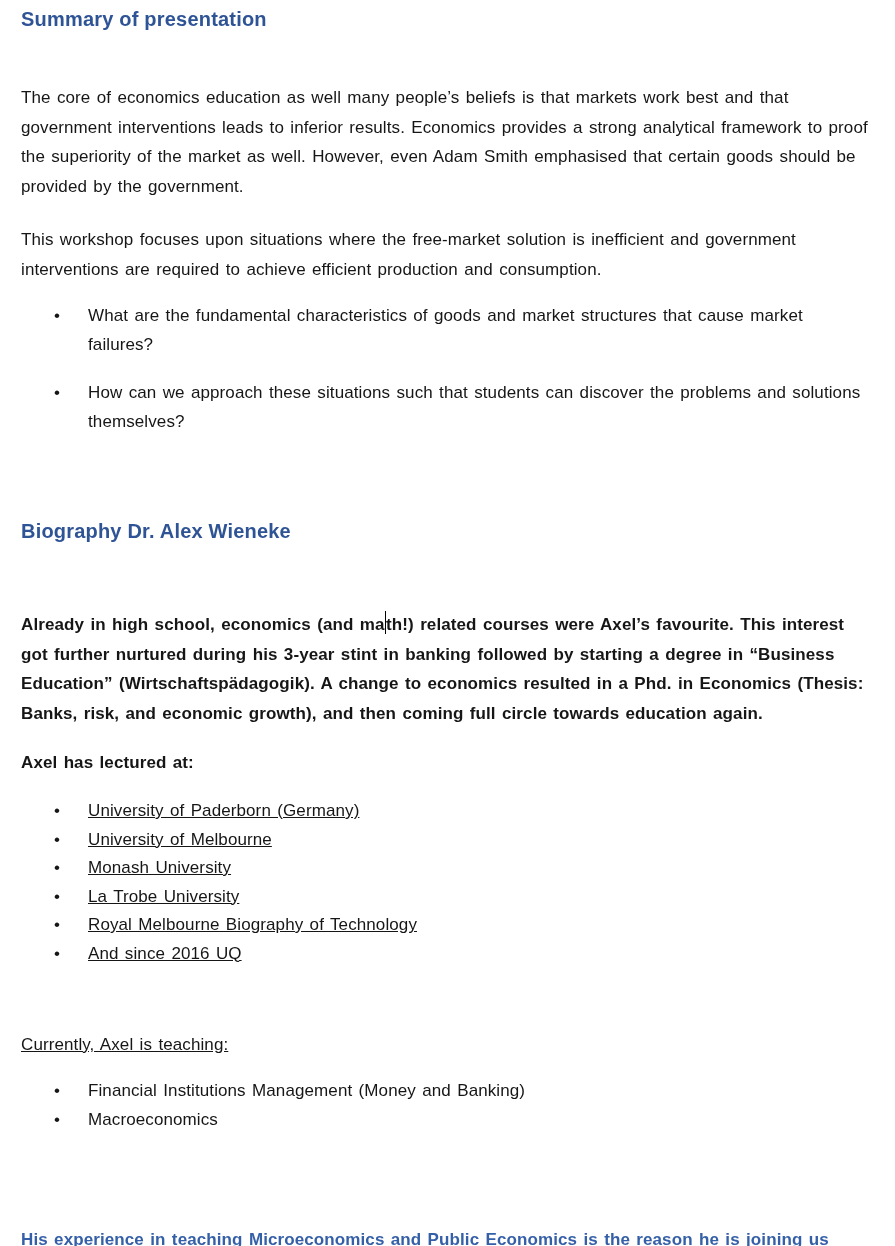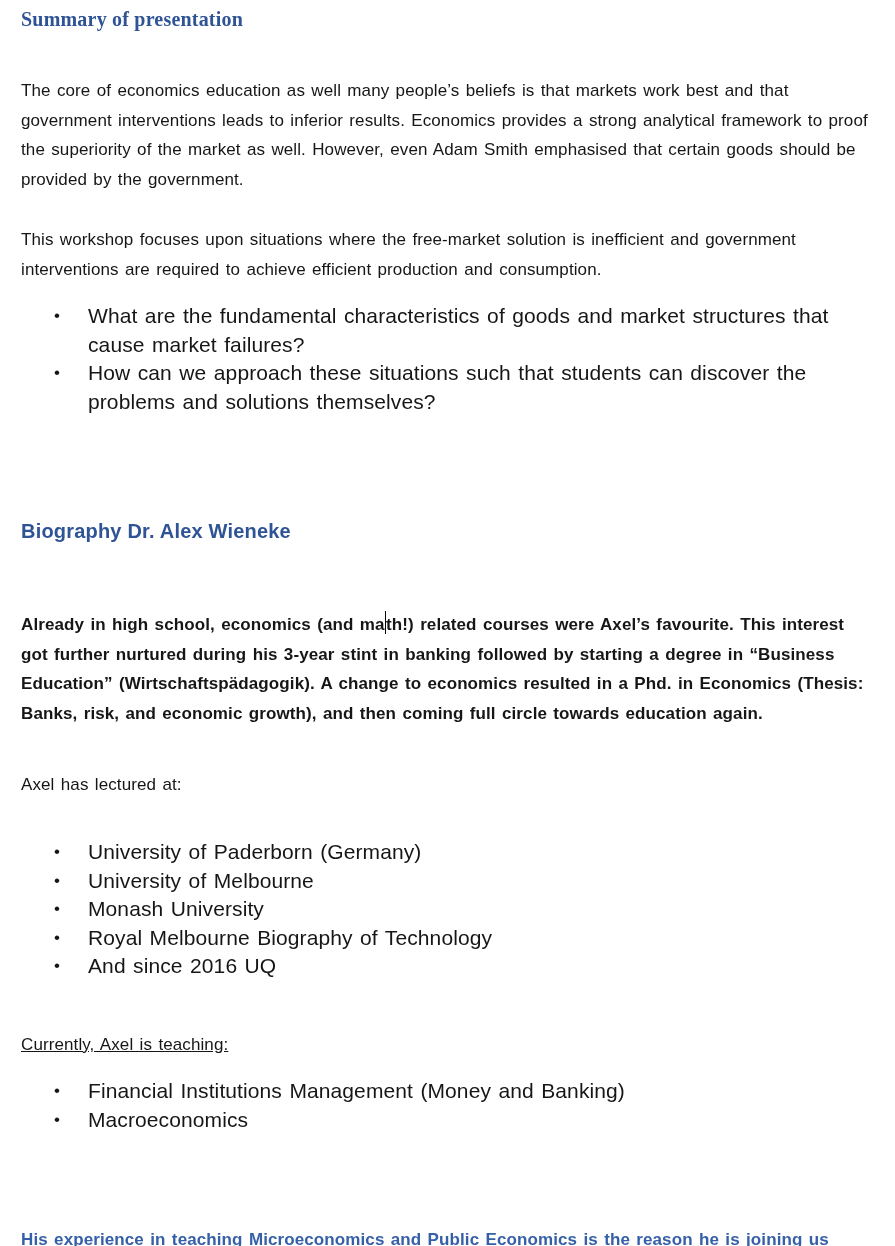--- a/index.html
+++ b/index.html
@@ -37,61 +37,61 @@
   }
 
   ul.bullets {
     margin: 0;
     padding: 0;
     list-style: none;
   }
   ul.bullets li {
     position: relative;
     padding-left: 67px;
-    font-size: 21px;
+    font-size: 17px;
     line-height: 28.5px;
     letter-spacing: 0.1px;
     word-spacing: 1.5px;
   }
   ul.bullets li::before {
     content: "\2022";
     position: absolute;
     left: 33px;
     top: 0;
     font-size: 17px;
   }
-  ul.bullets.spaced li + li { margin-top: 0; }
+  ul.bullets.spaced li + li { margin-top: 20px; }
 
   .caret {
     display: inline-block;
     width: 1.5px;
     height: 23px;
     background: #000000;
     vertical-align: -4px;
   }
 
   .closing {
     font-size: 17px;
     font-weight: bold;
     line-height: 29.5px;
     letter-spacing: 0.1px;
     word-spacing: 1.5px;
     color: #3560A8;
     margin-top: 48px;
   }
 
   
-  .pos-h1        { top: 5px; font-family: Liberation Serif, serif; }
-  .pos-p1        { top: 76px; }
+  .pos-h1        { top: 5px; }
+  .pos-p1        { top: 83px; }
   .pos-p2        { top: 225px; }
   .pos-ul1       { top: 302px; }
   .pos-h2        { top: 517px; }
   .pos-bio       { top: 610px; font-weight: bold; }
-  .pos-lectured  { top: 770px; }
-  .pos-ul2       { top: 838px; }
+  .pos-lectured  { top: 748px; font-weight: bold; }
+  .pos-ul2       { top: 797px; text-decoration: underline; }
   .pos-teachlbl  { top: 1030px; text-decoration: underline; }
   .pos-ul3       { top: 1077px; }
   .pos-closing   { top: 1177px; }
 </style>
 </head>
 <body>
 
 <div class="page">
 
   <div class="block pos-h1 heading">Summary of presentation</div>
@@ -108,20 +108,21 @@
   <div class="block pos-h2 heading">Biography Dr. Alex Wieneke</div>
 
   <div class="block pos-bio body-text"><span>Already in high school, economics (and ma</span><span class="caret"></span><span>th!) related courses were Axel’s favourite. This interest got further nurtured during his 3-year stint in banking followed by starting a degree in “Business Education” (Wirtschaftspädagogik). A change to economics resulted in a Phd. in Economics (Thesis: Banks, risk, and economic growth), and then coming full circle towards education again.</span></div>
 
   <div class="block pos-lectured body-text">Axel has lectured at:</div>
 
   <ul class="block pos-ul2 bullets body-text">
     <li>University of Paderborn (Germany)</li>
     <li>University of Melbourne</li>
     <li>Monash University</li>
+    <li>La Trobe University</li>
     <li>Royal Melbourne Biography of Technology</li>
     <li>And since 2016 UQ</li>
   </ul>
 
   <div class="block pos-teachlbl body-text">Currently, Axel is teaching:</div>
 
   <ul class="block pos-ul3 bullets body-text">
     <li>Financial Institutions Management (Money and Banking)</li>
     <li>Macroeconomics</li>
   </ul>

